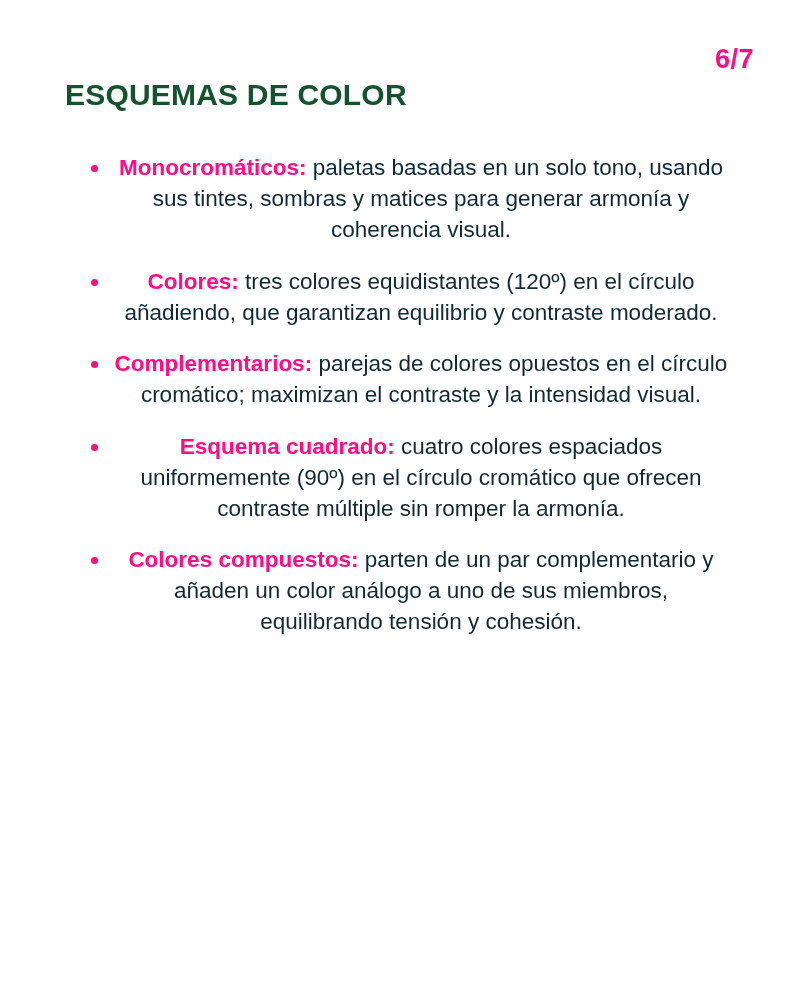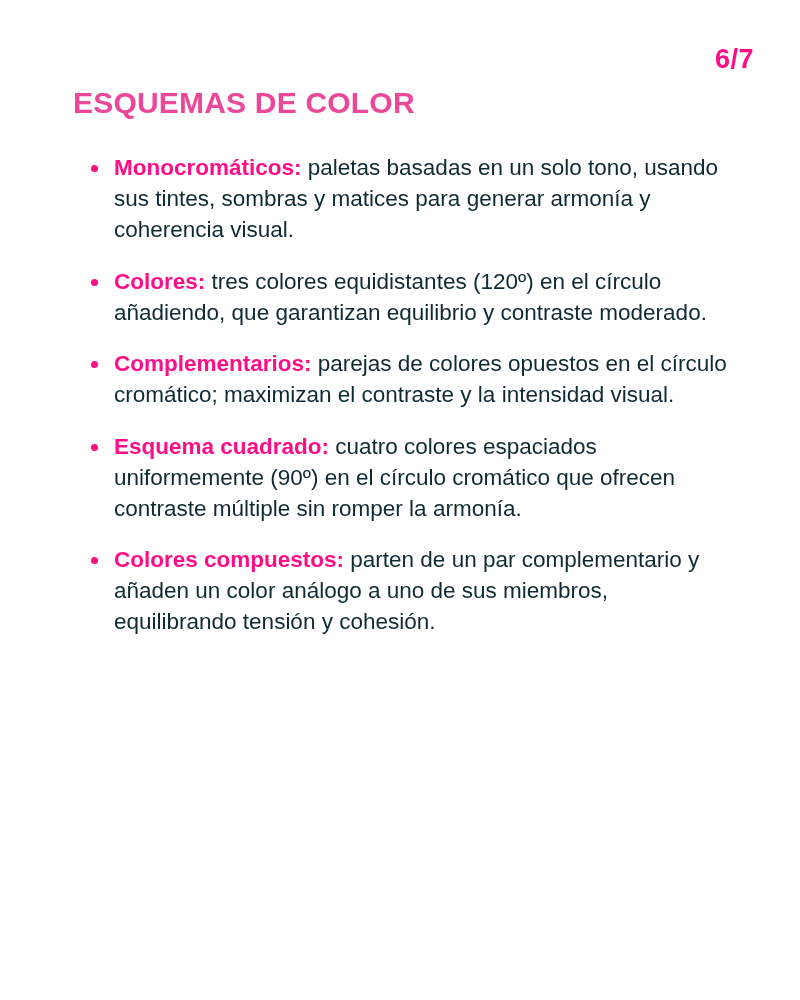--- a/index.html
+++ b/index.html
@@ -22,44 +22,45 @@
       font-size: 27px;
       font-weight: 700;
       color: #ff0d87;
       letter-spacing: 0.5px;
       font-family: "Liberation Sans", sans-serif;
     }
     .page-title {
       position: absolute;
       top: 78px;
       left: 65px;
-      margin: 8px;
+      margin: 0;
       font-size: 30px;
       font-weight: 700;
-      color: #ec4899;
+      color: #14532d;
       font-family: "Liberation Sans", sans-serif;
       letter-spacing: 0.2px;
     }
     .scheme-list {
       position: absolute;
       top: 152px;
       left: 88px;
       width: 640px;
       margin: 0;
       padding: 0;
       list-style: none;
     }
     .scheme-item {
       position: relative;
       padding-left: 26px;
       margin-bottom: 20.5px;
       font-size: 22.5px;
       line-height: 31px;
       font-family: "Liberation Sans", sans-serif;
       color: #0f2a33;
+      text-align: center;
     }
     .bullet {
       position: absolute;
       left: 3px;
       top: 13px;
       width: 7px;
       height: 7px;
       border-radius: 50%;
       background: #ff0d87;
     }

